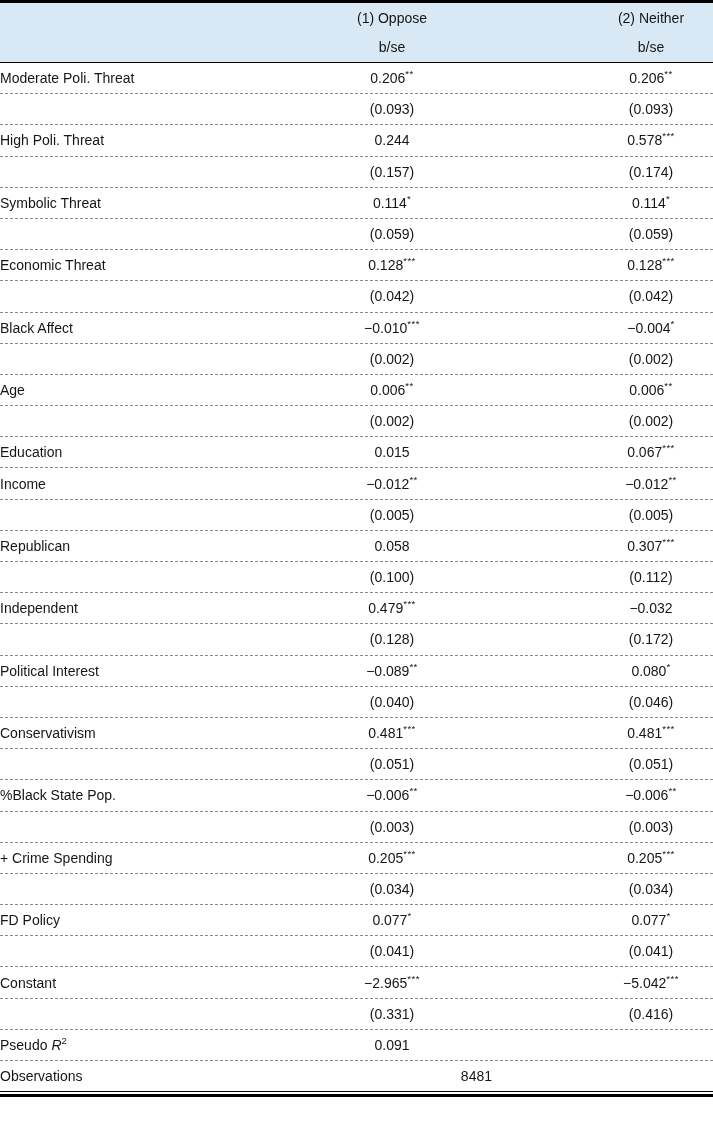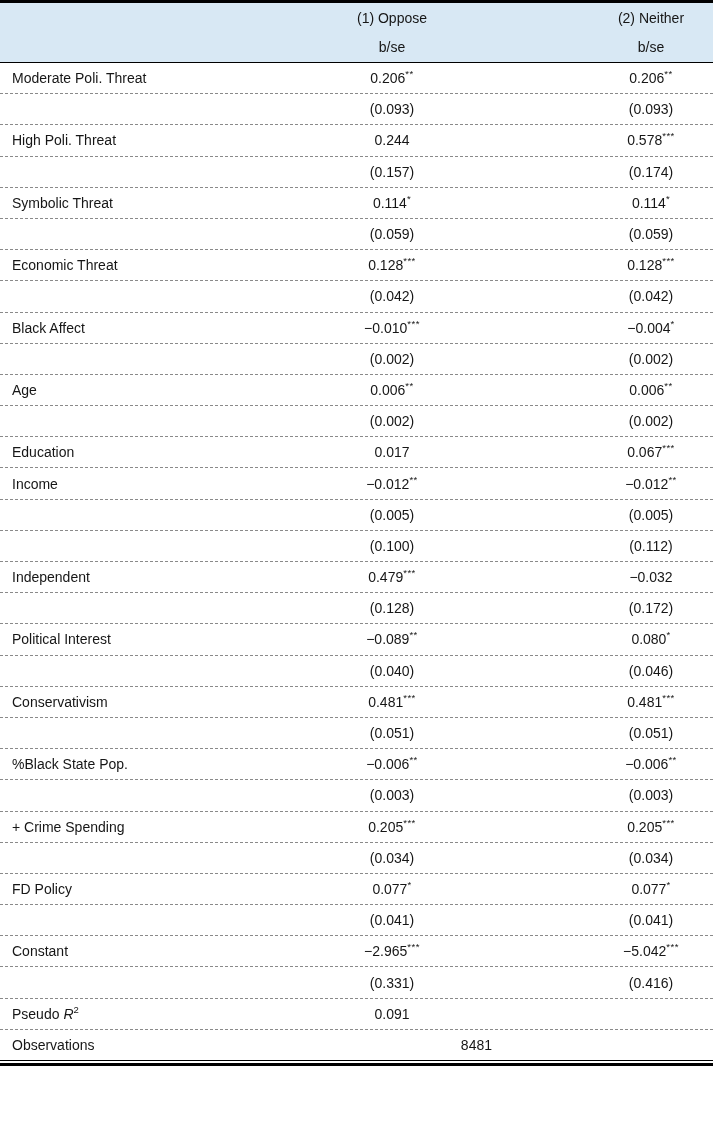--- a/index.html
+++ b/index.html
@@ -36,21 +36,20 @@
     height: 28.5px;
   }
   .tbody .line {
     border-bottom: 1px dashed #8a8a8a;
   }
   .tbody .line.last {
     border-bottom: 1px solid #000;
   }
   .cell { white-space: nowrap; overflow: visible; }
   .label {
-    padding-left: 12px;
     text-align: left;
   }
   .c1, .c2 { text-align: center; }
   sup.star, sup.r2sup {
     font-size: 9.5px;
     line-height: 0;
     letter-spacing: 0.5px;
   }
   .label i { font-style: italic; }
   .obs-val {
@@ -149,35 +148,41 @@
           <div class="cell c2">0.006<sup class="star">**</sup></div>
         </div>
         <div class="line">
           <div class="cell label"></div>
           <div class="cell c1">(0.002)</div>
           <div class="spacer"></div>
           <div class="cell c2">(0.002)</div>
         </div>
         <div class="line">
           <div class="cell label">Education</div>
-          <div class="cell c1">0.017</div>
+          <div class="cell c1">0.015</div>
           <div class="spacer"></div>
           <div class="cell c2">0.067<sup class="star">***</sup></div>
         </div>
         <div class="line">
           <div class="cell label">Income</div>
           <div class="cell c1">−0.012<sup class="star">**</sup></div>
           <div class="spacer"></div>
           <div class="cell c2">−0.012<sup class="star">**</sup></div>
         </div>
         <div class="line">
           <div class="cell label"></div>
           <div class="cell c1">(0.005)</div>
           <div class="spacer"></div>
           <div class="cell c2">(0.005)</div>
+        </div>
+        <div class="line">
+          <div class="cell label">Republican</div>
+          <div class="cell c1">0.058</div>
+          <div class="spacer"></div>
+          <div class="cell c2">0.307<sup class="star">***</sup></div>
         </div>
         <div class="line">
           <div class="cell label"></div>
           <div class="cell c1">(0.100)</div>
           <div class="spacer"></div>
           <div class="cell c2">(0.112)</div>
         </div>
         <div class="line">
           <div class="cell label">Independent</div>
           <div class="cell c1">0.479<sup class="star">***</sup></div>

